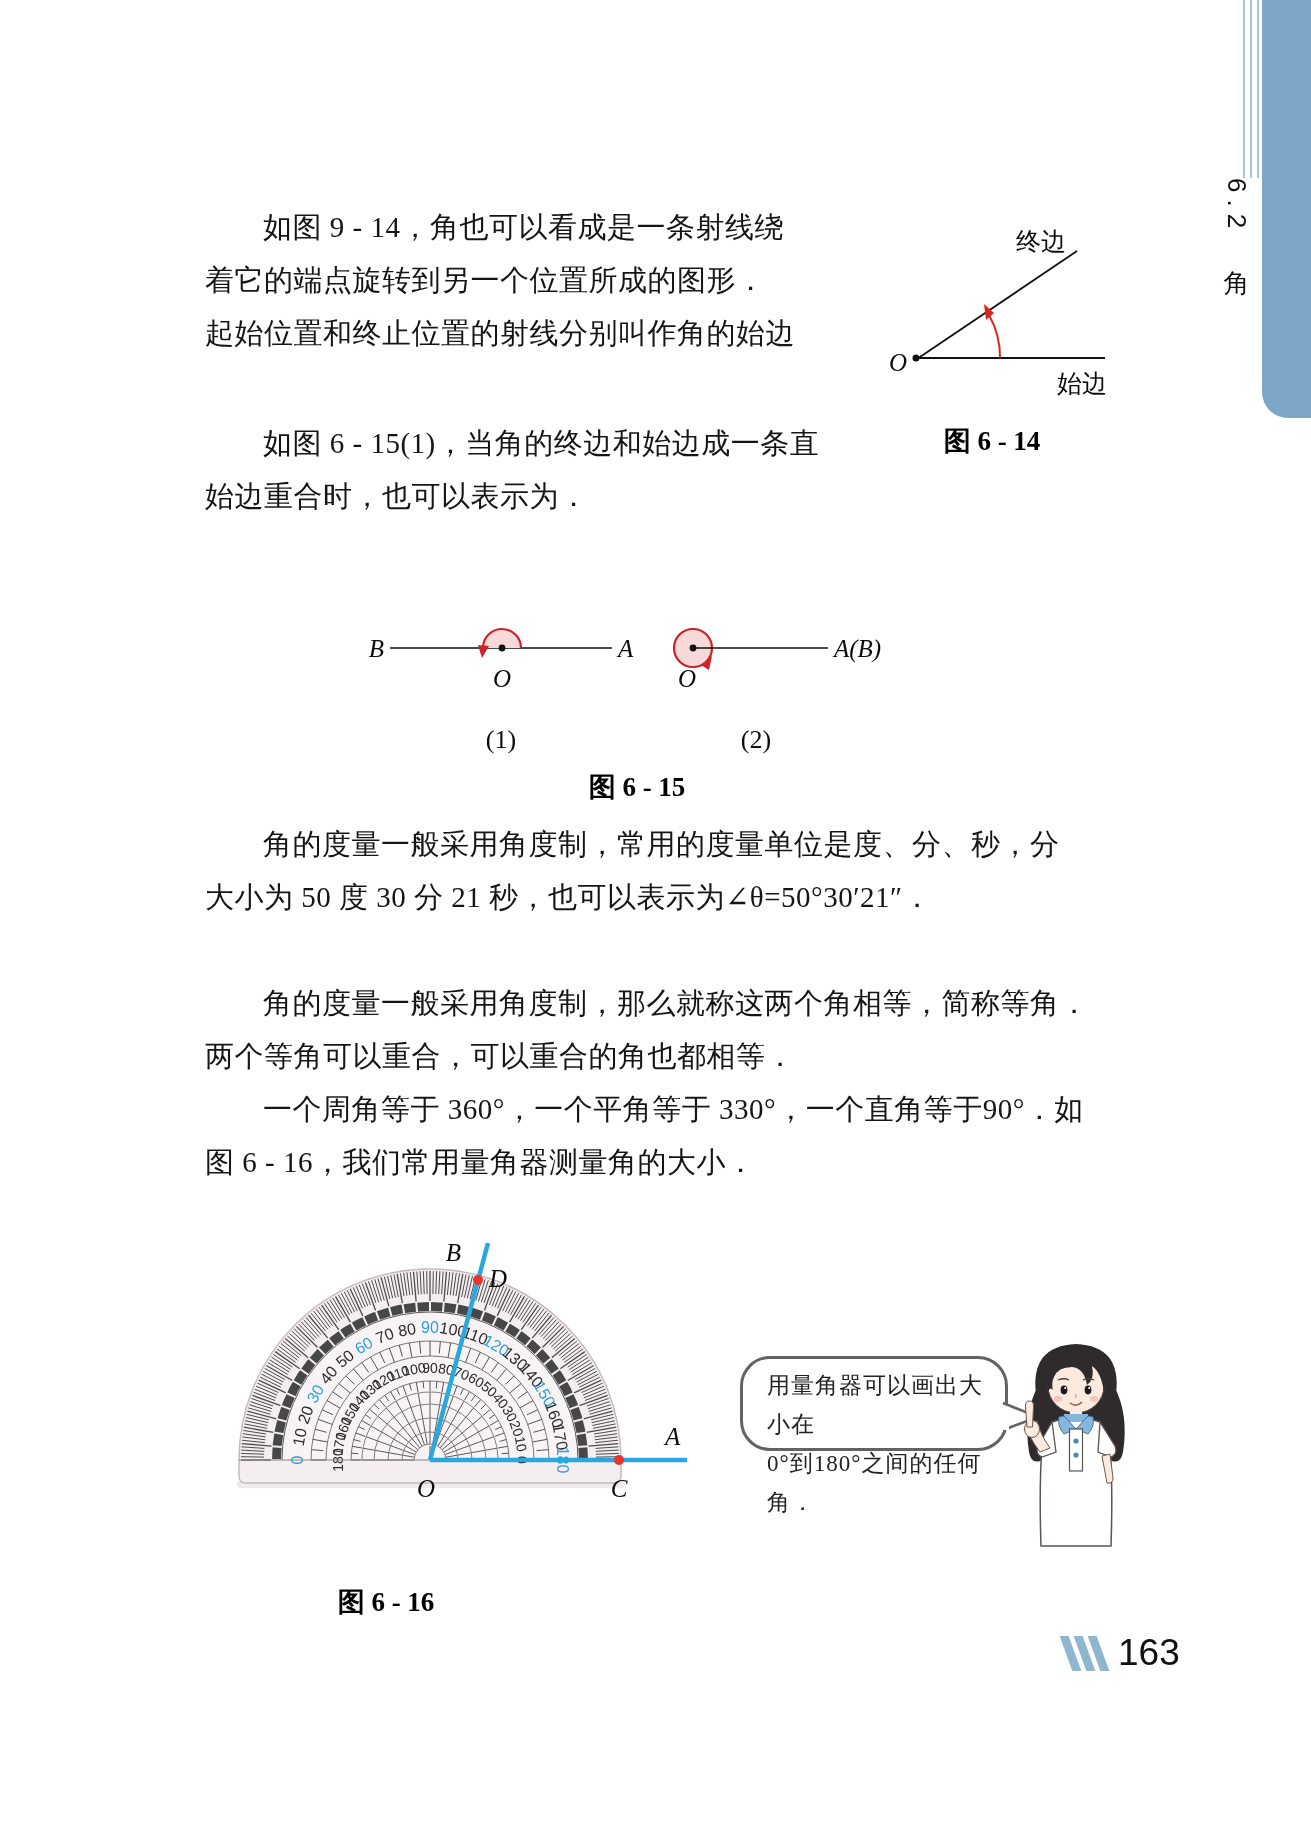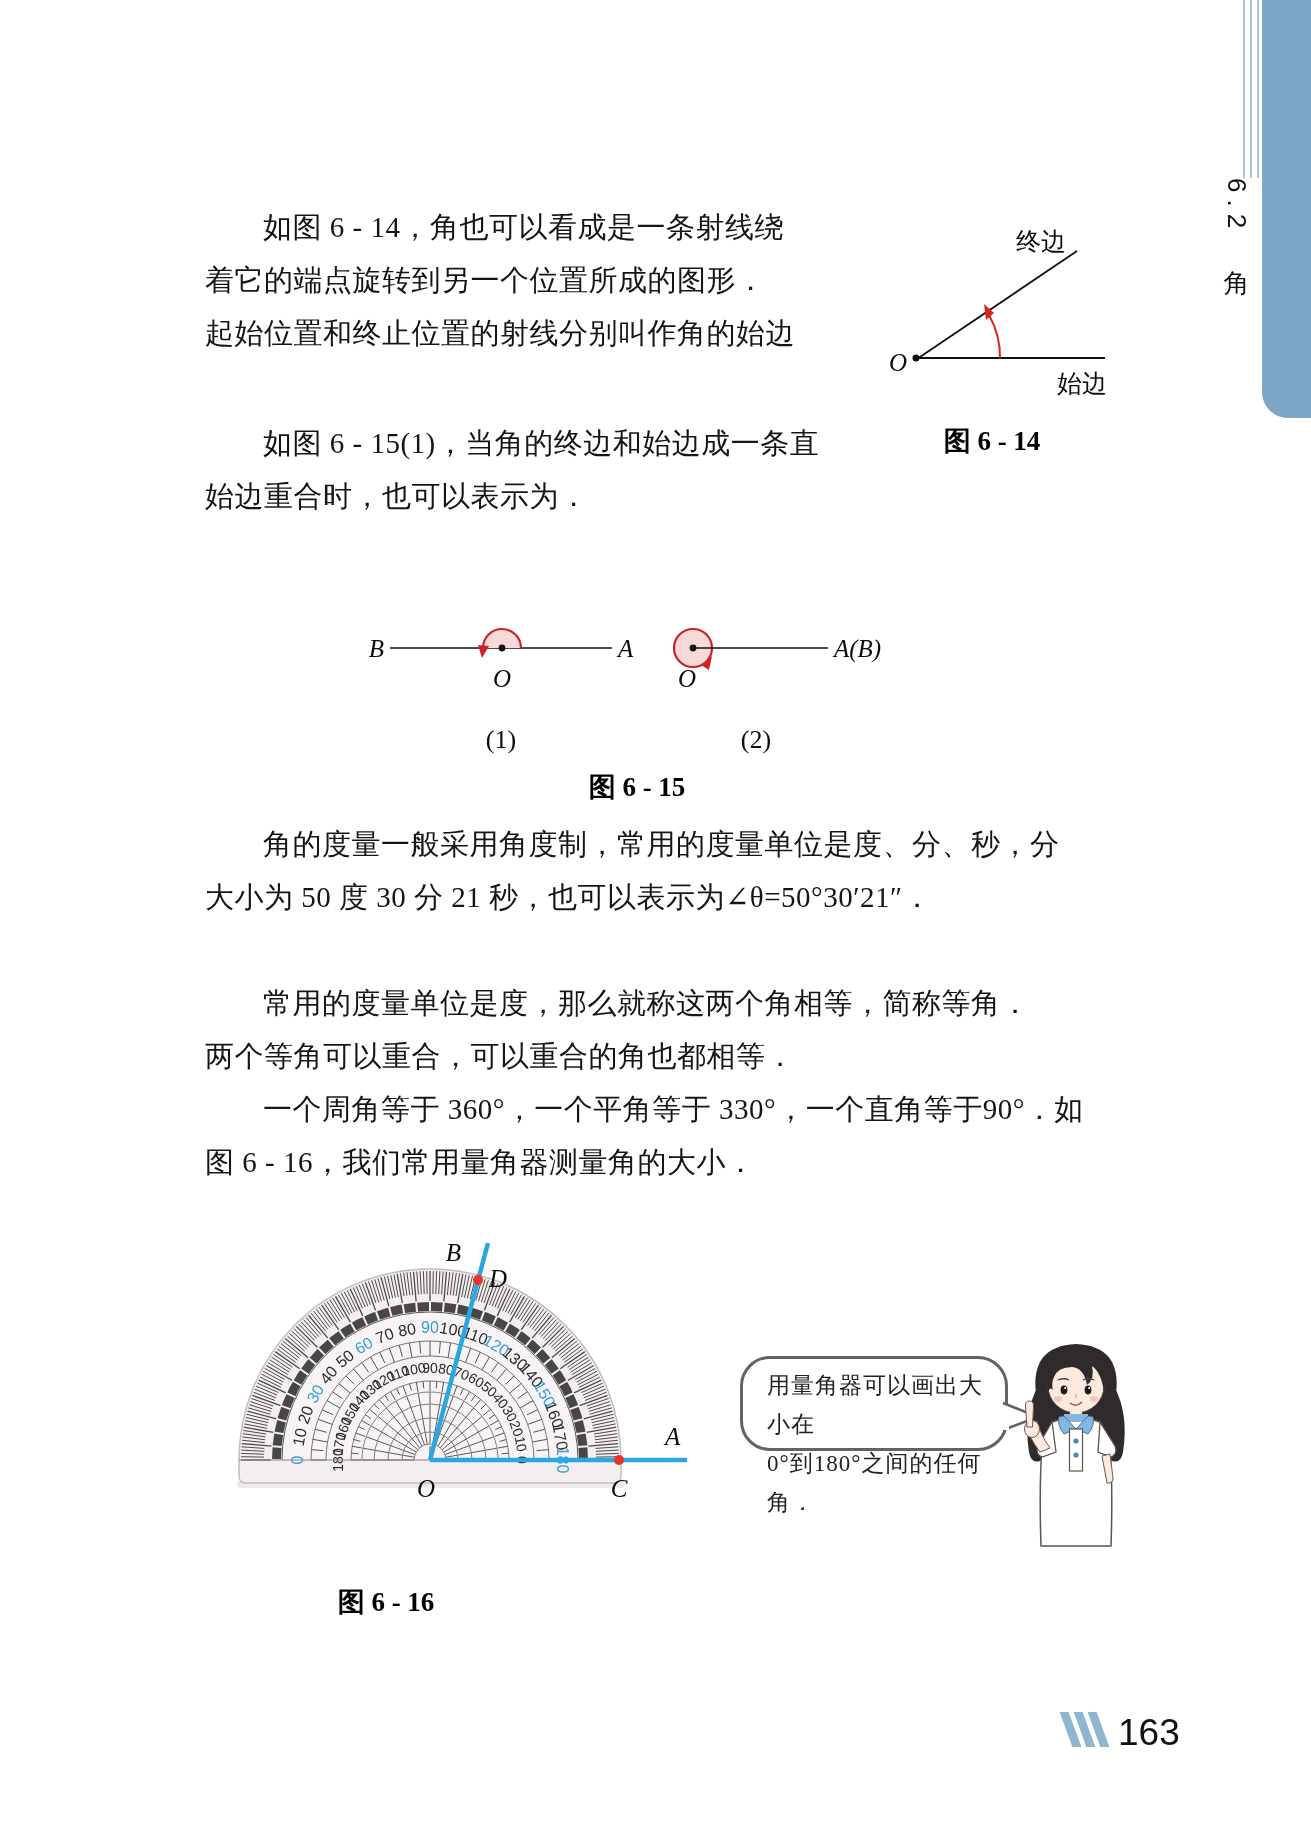--- a/index.html
+++ b/index.html
@@ -35,40 +35,40 @@
   .bubble {
     position:absolute; left:740px; top:1356px; width:268px; height:95px;
     background:#fff; border:3px solid #636363; border-radius:30px;
     box-sizing:border-box; padding:7px 0 0 24px;
     font-size:23px; line-height:39px; color:#222; letter-spacing:1px;
   }
   .bubble-tail { position:absolute; left:1001px; top:1400px; }
   .bubble-patch { position:absolute; left:1002px; top:1408px; width:7px; height:22px; background:#fff; }
   .girl { position:absolute; left:1012px; top:1334px; }
   
-  .pagenum-wrap { position:absolute; left:1066px; top:1712px; display:flex; align-items:flex-start; }
+  .pagenum-wrap { position:absolute; left:1066px; top:1632px; display:flex; align-items:center; }
   .slash { display:inline-block; width:9px; height:35px; background:#8fb6cf; margin-right:5px; transform:skewX(20deg); }
   .pagenum {
     margin-left:10px; font-family:"Liberation Sans","DejaVu Sans",sans-serif;
     font-size:37px; color:#111;
   }
 </style>
 </head>
 <body>
 
 <div class="page">
 
   <div class="tab-line" style="left:1243px"></div>
   <div class="tab-line" style="left:1250px"></div>
   <div class="tab-line" style="left:1257px"></div>
   <div class="side-tab"></div>
   <div class="tab-label">6.2  角</div>
 
   <div class="para" style="top:201px">
-    <div class="ln ind">如图 6 - 14，角也可以看成是一条射线绕</div>
+    <div class="ln ind">如图 9 - 14，角也可以看成是一条射线绕</div>
     <div class="ln">着它的端点旋转到另一个位置所成的图形．</div>
     <div class="ln">起始位置和终止位置的射线分别叫作角的始边</div>
   </div>
 
   <svg class="fig" style="left:760px; top:190px" width="350" height="270" viewBox="0 0 350 270">
     <line x1="159" y1="168" x2="345" y2="168" stroke="#111" stroke-width="1.8"></line>
     <line x1="157" y1="169" x2="317" y2="61" stroke="#111" stroke-width="1.8"></line>
     <circle cx="156" cy="168" r="3.5" fill="#111"></circle>
     <path d="M 240 168 A 85 85 0 0 0 229 125" fill="none" stroke="#d9251c" stroke-width="2"></path>
     <polygon points="224,114 234,123 226,130" fill="#d9251c"></polygon>
@@ -104,21 +104,21 @@
     <text x="151" y="150" text-anchor="middle" class="sublabel">(1)</text>
     <text x="406" y="150" text-anchor="middle" class="sublabel">(2)</text>
     <text x="287" y="198" text-anchor="middle" class="cap">图 6 - 15</text>
   </svg>
 
   <div class="para" style="top:818px">
     <div class="ln ind">角的度量一般采用角度制，常用的度量单位是度、分、秒，分</div>
     <div class="ln">大小为 50 度 30 分 21 秒，也可以表示为∠θ=50°30′21″．</div>
   </div>
   <div class="para" style="top:977px">
-    <div class="ln ind">常用的度量单位是度，那么就称这两个角相等，简称等角．</div>
+    <div class="ln ind">角的度量一般采用角度制，那么就称这两个角相等，简称等角．</div>
     <div class="ln">两个等角可以重合，可以重合的角也都相等．</div>
   </div>
   <div class="para" style="top:1083px">
     <div class="ln ind">一个周角等于 360°，一个平角等于 330°，一个直角等于90°．如</div>
     <div class="ln">图 6 - 16，我们常用量角器测量角的大小．</div>
   </div>
 
   <svg class="fig" style="left:195px; top:1235px" width="500" height="390" viewBox="0 0 500 390">
 
     <rect x="42" y="246" width="388" height="7" rx="3" fill="#e4dde0" opacity="0.6"></rect>

